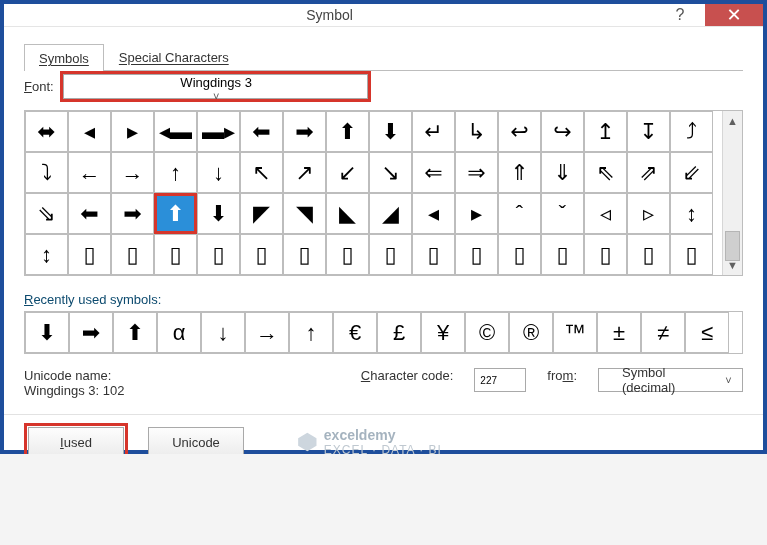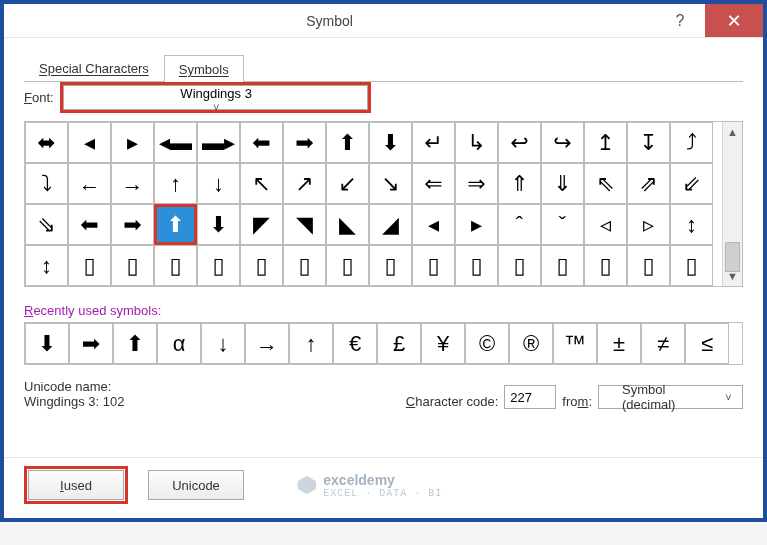--- a/index.html
+++ b/index.html
@@ -1,17 +1,17 @@
 <!DOCTYPE html>
 <html><head>
 <meta charset="utf-8">
 <style>
   * { box-sizing: border-box; font-family: "Segoe UI", Tahoma, sans-serif; }
   body { margin: 0; background: #f4f4f4; }
-  .outer-frame { width: 767px; height: 522px; border: 4px solid #1e4e9c; background: #fff; position: relative; }
+  .outer-frame { width: 767px; height: 454px; border: 4px solid #1e4e9c; background: #fff; position: relative; }
   .dialog { width: 100%; height: 100%; background: #fff; display: flex; flex-direction: column; }
   .titlebar { height: 34px; background: #fff; display: flex; align-items: center; border-bottom: 1px solid #e5e5e5; }
   .titlebar-title { flex: 1; text-align: center; font-size: 14px; color: #444; }
   .titlebar-btns { display: flex; height: 100%; }
   .titlebar-btn { width: 50px; display: flex; align-items: center; justify-content: center; font-size: 16px; color: #555; }
   .titlebar-btn.close { background: #c8504f; color: #fff; width: 58px; font-size: 18px; }
   .body { flex: 1; padding: 14px 20px 16px 20px; display: flex; flex-direction: column; }
   .tabs { display: flex; border-bottom: 1px solid #bdbdbd; height: 30px; align-items: flex-end; }
   .tab { padding: 6px 14px 5px 14px; font-size: 13px; color: #333; border: 1px solid transparent; border-bottom: none; cursor: default; position: relative; }
   .tab.active { border-color: #bdbdbd; background: #fff; top: 1px; }
@@ -22,32 +22,32 @@
   .font-select { width: 305px; height: 25px; border: 1px solid #a9a9a9; background: #fff; display: flex; align-items: center; justify-content: space-between; padding: 0 4px 0 6px; font-size: 13px; flex-direction: column; }
   .dropdown-btn { width: 20px; text-align: center; color: #555; font-size: 11px; }
   .grid-area { display: flex; border: 1px solid #bdbdbd; }
   .grid { flex: 1; }
   .grid-row { display: flex; }
   .cell { width: 43px; height: 41px; border: 1px solid #bdbdbd; display: flex; align-items: center; justify-content: center; font-size: 22px; color: #000; background: #fff; }
   .cell.selected { border: 3px solid #d6352b; background: #2b8fd9; color: #fff; }
   .scrollbar { width: 20px; background: #f0f0f0; border-left: 1px solid #d6d6d6; position: relative; }
   .scroll-arrow { height: 20px; display: flex; align-items: center; justify-content: center; font-size: 11px; color: #606060; }
   .scroll-thumb { position: absolute; left: 2px; right: 2px; top: 120px; height: 30px; background: #cfcfcf; border: 1px solid #b5b5b5; }
-  .recent-label { font-size: 13px; color: #a21caf; margin: 16px 0 4px 0; }
+  .recent-label { font-size: 13px; color: #0c4a6e; margin: 16px 0 4px 0; }
   .recent-row { display: flex; border: 1px solid #bdbdbd; }
   .recent-cell { width: 44px; height: 41px; border: 1px solid #bdbdbd; display: flex; align-items: center; justify-content: center; font-size: 22px; color: #000; }
   .info-row { display: flex; margin-top: 14px; font-size: 13px; color: #333; }
   .info-left { flex: 1; display: flex; flex-direction: column; }
-  .info-right { display: flex; align-items: flex-end; gap: 6px; }
-  .code-input { width: 52px; height: 24px; border: 1px solid #a9a9a9; padding: 0 5px; font-size: 13px; text-align: left; }
+  .info-right { display: flex; align-items: flex-start; gap: 21px; }
+  .code-input { width: 52px; height: 24px; border: 1px solid #a9a9a9; padding: 0 5px; font-size: 10px; text-align: left; }
   .from-select { width: 145px; height: 24px; border: 1px solid #a9a9a9; display: flex; align-items: center; justify-content: space-between; padding: 0 4px 0 23px; font-size: 13px; background: #fff; }
   .footer { display: flex; justify-content: flex-start; align-items: center; gap: 20px; padding: 8px 16px 14px 20px; border-top: 1px solid #e2e2e2; position: relative; }
   .watermark { position: absolute; left: 50%; transform: translateX(-60%); display: flex; align-items: center; gap: 6px; color: #bfc8d0; font-size: 12px; pointer-events: none; }
   .watermark .brand { font-weight: 600; color: #a5b3bf; font-size: 14px; }
-  .watermark .sub { font-size: 10px; letter-spacing: 1px; font-family: Liberation Mono, monospace; }
+  .watermark .sub { font-size: 12px; letter-spacing: 1px; }
   .btn { min-width: 96px; height: 30px; border: 1px solid #a9a9a9; background: linear-gradient(#fdfdfd,#ececec); display: flex; align-items: center; justify-content: center; font-size: 13px; color: #333; }
   .btn-highlight { border: 3px solid #d6352b; padding: 1px; }
   .btn-highlight .btn { border: 1px solid #a9a9a9; }
 </style>
 </head>
 <body>
 
 <div class="outer-frame">
 <div class="dialog">
   <div class="titlebar">
@@ -57,22 +57,22 @@
             <span>?</span>
           </div>
       <div class="titlebar-btn close">
             <span>✕</span>
           </div>
     </div>
   </div>
 
   <div class="body">
     <div class="tabs">
+      <div class="tab active"><span class="tab-underline">Symbols</span></div>
       <div class="tab"><span class="tab-underline">Special Characters</span></div>
-      <div class="tab active"><span class="tab-underline">Symbols</span></div>
     </div>
 
     <div class="font-row">
       <span class="font-label"><span style="text-decoration:underline">F</span><span textcontent="Font:">ont:</span></span>
       <div class="font-select-wrap">
         <div class="font-select">
           <span>Wingdings 3</span>
           <span class="dropdown-btn">˅</span>
         </div>
       </div>

